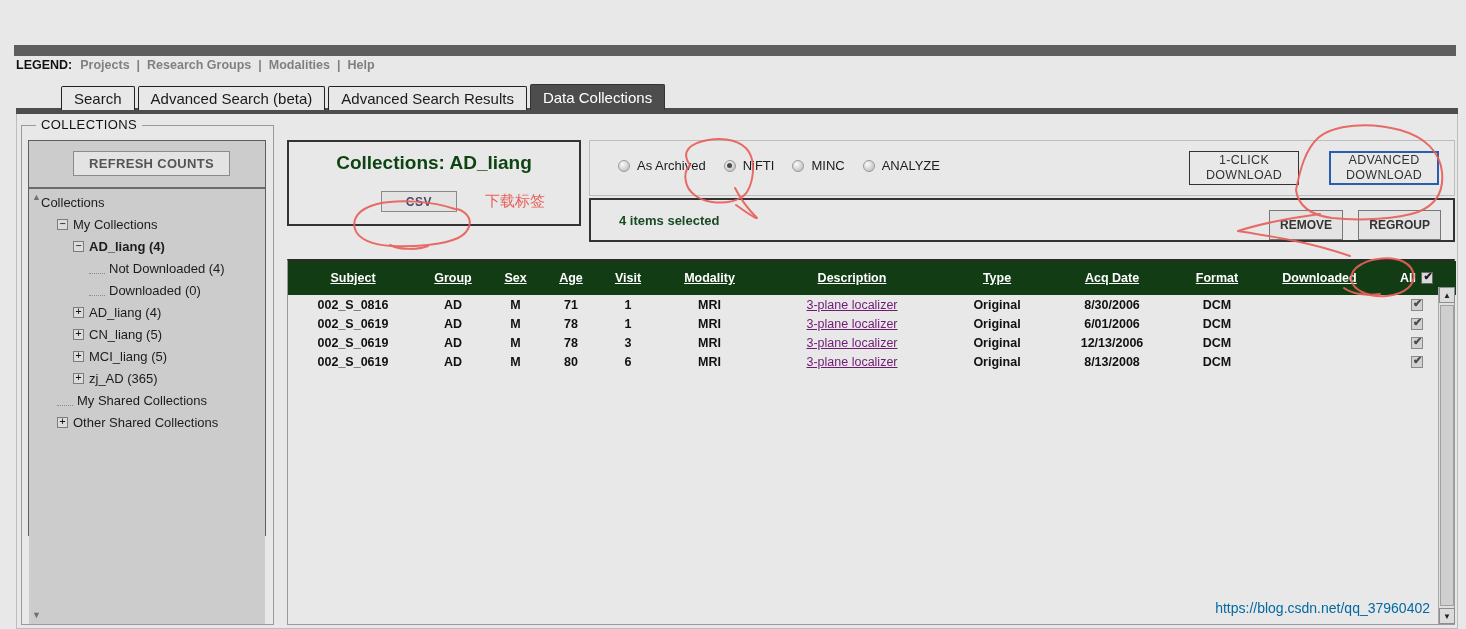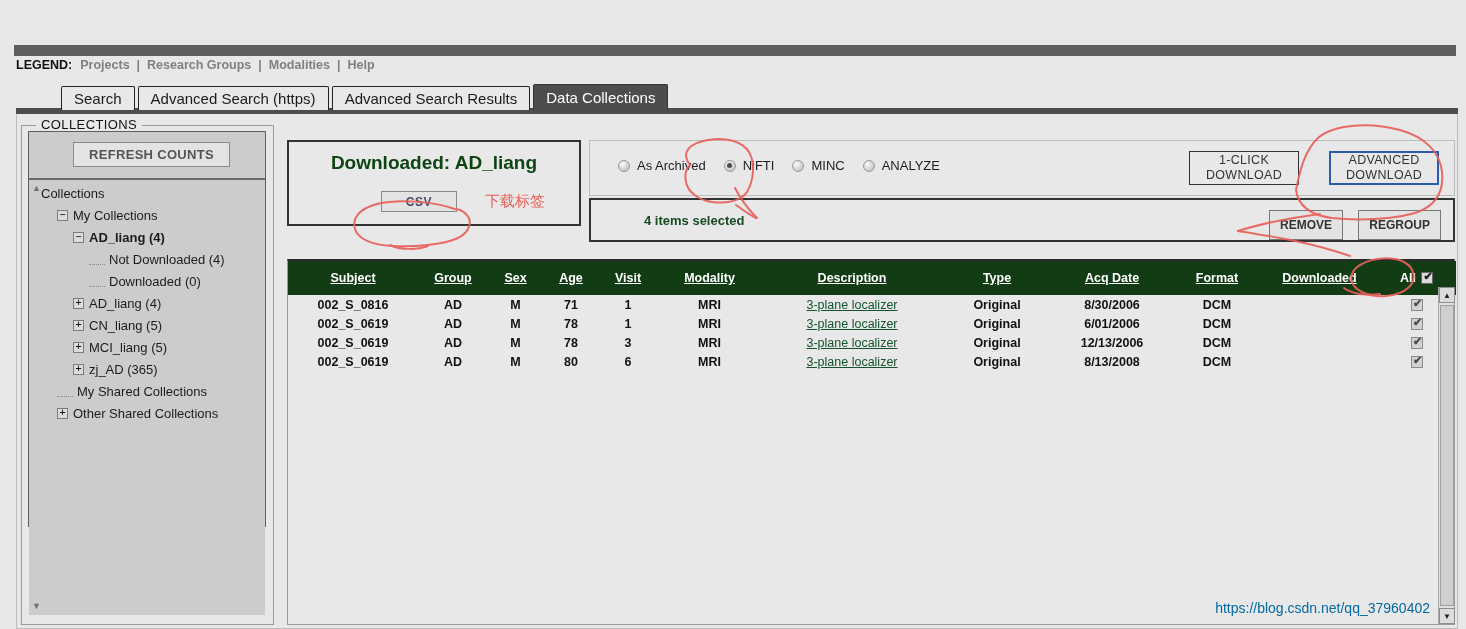--- a/index.html
+++ b/index.html
@@ -76,21 +76,21 @@
     width: 253px; height: 500px;
     border: 1px solid #9a9a9a;
     border-top: 1px solid #9a9a9a;
   }
   .collections-legend {
     position: absolute; left: 14px; top: -9px;
     background: #e8e8e8; padding: 0 5px;
     font-size: 13px; color: #111; letter-spacing: 0.4px;
   }
   .collections-inner {
-    position: absolute; left: 6px; top: 5px;
+    position: absolute; left: 6px; top: 14px;
     width: 238px; height: 396px;
     background: #cccccc;
     border: 1px solid #5e5e5e;
   }
   .refresh-btn {
     position: absolute; left: 44px; top: 10px;
     width: 157px; height: 25px;
     background: #e3e3e3;
     border: 1px solid #8a8a8a;
     font-size: 13px; font-weight: bold; color: #555;
@@ -198,21 +198,21 @@
   .dl-adv { right: 15px; border: 2px solid #2a5db0; }
 
   
   .items-panel {
     position: absolute; left: 572px; top: 84px;
     width: 866px; height: 44px;
     background: #e8e8e8; border: 2px solid #333;
   }
   .items-text {
     position: absolute; left: 28px; top: 13px;
-    font-size: 13px; font-weight: bold; color: #184a22; margin-left: 25px;
+    font-size: 13px; font-weight: bold; color: #184a22;
   }
   .sm-btn {
     position: absolute; top: 10px;
     height: 22px; padding: 14px 10px;
     background: #e3e3e3; border: 1px solid #777;
     font-size: 12px; font-weight: bold; color: #333;
     display: flex; align-items: center; justify-content: center; cursor: pointer;
   }
   .btn-remove { right: 110px; }
   .btn-regroup { right: 12px; }
@@ -234,21 +234,21 @@
   }
   table.results thead th .hd {
     text-decoration: underline; cursor: pointer; color: #ffffff;
   }
   table.results tbody td {
     font-size: 12.5px; color: #111; font-weight: bold;
     height: 19px; padding: 0; text-align: center;
     white-space: nowrap;
   }
   table.results tbody td.link a {
-    color: #14532d; text-decoration: underline; font-weight: normal; cursor: pointer;
+    color: #701a75; text-decoration: underline; font-weight: normal; cursor: pointer;
   }
   .cbx {
     display: inline-block; width: 12px; height: 12px;
     background: #d2d2d2; border: 1px solid #8a8a8a;
     position: relative; vertical-align: middle; cursor: pointer;
   }
   .cbx::after {
     content: "✔"; position: absolute; left: 0px; top: -3px;
     font-size: 11px; color: #4b4b4b; line-height: 12px; width: 12px; text-align: center;
   }
@@ -302,21 +302,21 @@
     <span class="lg-sep">|</span>
     <span class="lg-item">Research Groups</span>
     <span class="lg-sep">|</span>
     <span class="lg-item">Modalities</span>
     <span class="lg-sep">|</span>
     <span class="lg-item">Help</span>
   </div>
 
   <div class="tabstrip">
     <div class="tab">Search</div>
-    <div class="tab">Advanced Search (https)</div>
+    <div class="tab">Advanced Search (beta)</div>
     <div class="tab">Advanced Search Results</div>
     <div class="tab active">Data Collections</div>
   </div>
   <div class="tab-underbar"></div>
 
   <div class="content-panel">
 
     <div class="collections-fs">
       <div class="collections-legend">COLLECTIONS</div>
       <div class="collections-inner">
@@ -378,21 +378,21 @@
                 <span class="spacer" style="width: 16px;"></span>
                 <span class="toggle">+</span>
                 <span class="tlabel">Other Shared Collections</span>
               </div>
             </div>
         </div>
       </div>
     </div>
 
     <div class="coll-panel">
-      <div class="coll-title">Downloaded: AD_liang</div>
+      <div class="coll-title">Collections: AD_liang</div>
       <div class="csv-btn">CSV</div>
       <div class="cn-annot">下载标签</div>
     </div>
 
     <div class="fmt-panel">
       <div class="radio-row">
         <label class="radio-item">
           <span class="radio"></span>
           <span>As Archived</span>
         </label>

